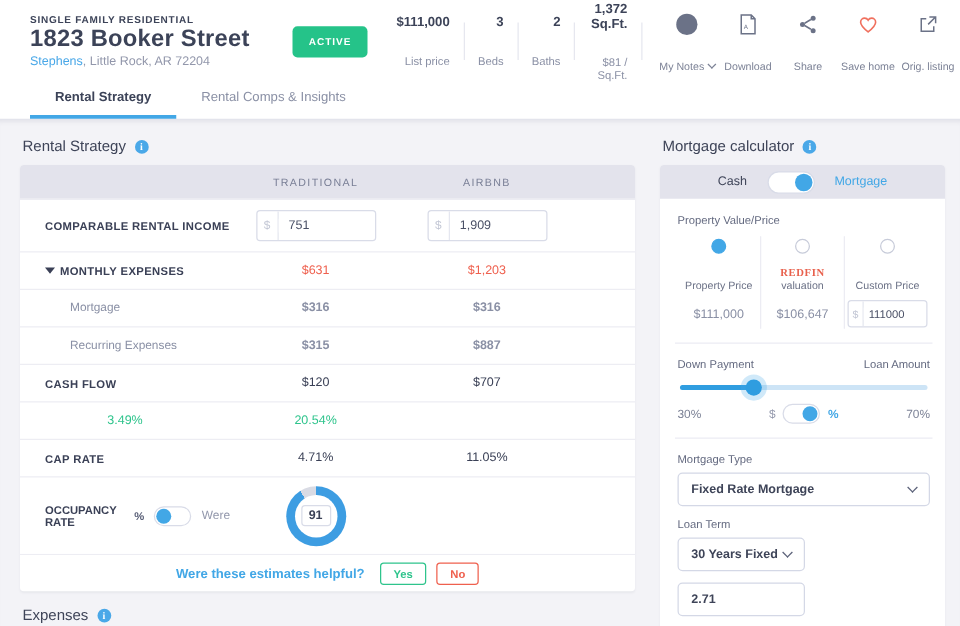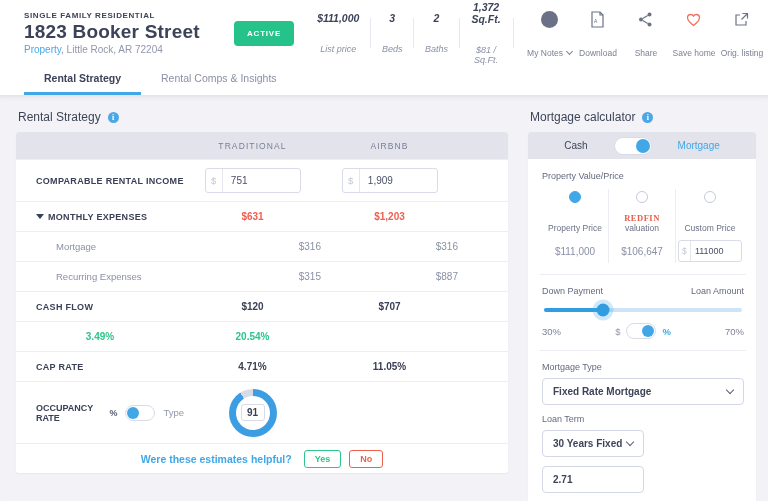--- a/index.html
+++ b/index.html
@@ -8,21 +8,21 @@
 
   
   .tophdr { background:#fff; display:flex; align-items:center; padding:6px 14px 4px 24px; height:64px; }
   .prop-id { min-width:196px; }
   .kicker { font-size:8px; font-weight:bold; letter-spacing:.6px; color:#3d4459; }
   .ptitle { font-size:19px; font-weight:bold; color:#3c4358; letter-spacing:.2px; margin-top:1px; }
   .psub { font-size:10px; color:#9297ab; margin-top:1px; }
   .psub .hood { color:#4aa8e8; }
   .badge { background:#25c389; color:#fff; font-size:8px; font-weight:bold; letter-spacing:.8px; padding:8px 13px; border-radius:4px; margin:0 12px 0 14px; }
   .stats { display:flex; align-items:center; }
-  .stat { text-align:center; padding:0 11px;font-style:italic; }
+  .stat { text-align:right; padding:0 11px; }
   .stat .v { font-size:10.5px; font-weight:bold; color:#3c4358; }
   .stat .l { font-size:9px; color:#8a90a5; margin-top:20px; }
   .sdiv { width:1px; height:30px; background:#e6e7ef; }
   .actions { display:flex; align-items:flex-start; margin-left:14px; gap:4px; flex:1; justify-content:space-between; }
   .action { display:flex; flex-direction:column; align-items:center; gap:20px; cursor:pointer; min-width:44px; }
   .action .al { font-size:8.5px; color:#7c8296; white-space:nowrap; display:flex; align-items:center; gap:2px; }
   .note-circle { width:17px; height:17px; border-radius:50%; background:#6b7287; margin-top:2px; }
   .icon-svg { width:17px; height:17px; margin-top:2px; }
   .chev { width:5px; height:5px; border-right:1px solid #7c8296; border-bottom:1px solid #7c8296; transform:rotate(45deg); display:inline-block; margin-left:2px; margin-top:-2px; }
 
@@ -42,22 +42,22 @@
 
   
   .t-grid { display:grid; grid-template-columns:168px 137px 137px 1fr; align-items:center; }
   .t-head { background:#e3e3ec; height:27px; border-radius:3px 3px 0 0; }
   .t-head .hc { font-size:8.5px; letter-spacing:1.1px; color:#787e95; text-align:center; }
   .t-row { border-top:1px solid #ededf3; height:30px; }
   .t-row:first-of-type { border-top:none; }
   .t-row.tall { height:42px; }
   .rlabel { font-size:9px; font-weight:bold; color:#3a4056; letter-spacing:.3px; padding-left:20px; display:flex; align-items:center; gap:4px; }
   .rlabel.sub { font-weight:normal; color:#8a90a5; padding-left:40px; font-size:9.5px; letter-spacing:0; }
-  .cell { font-size:10px; color:#3a4056; font-weight:bold; text-align:center; }
-  .cell.muted { color:#8a90a5; font-weight:normal;text-align:right; }
+  .cell { font-size:10px; color:#3a4056; font-weight:normal; text-align:center; }
+  .cell.muted { color:#8a90a5; font-weight:bold; }
   .cell.red { color:#ef604e; }
   .cell.green { color:#2ec48c; }
   .caret-down { width:0; height:0; border-left:4px solid transparent; border-right:4px solid transparent; border-top:5px solid #3a4056; display:inline-block; }
   .inp-wrap { display:flex; justify-content:center; }
   .money-input { display:flex; align-items:center; border:1px solid #d9dce8; border-radius:3px; height:25px; width:96px; background:#fff; overflow:hidden; }
   .money-input .cur { width:22px; text-align:center; color:#c2c6d4; font-size:9.5px; border-right:1px solid #e5e7f0; align-self:stretch; display:flex; align-items:center; justify-content:center; }
   .money-input input { border:none; outline:none; width:100%; font-size:10px; color:#4a5066; padding:0 8px; font-family:"Liberation Sans", sans-serif; }
 
   
   .t-row.occ { height:62px; }
@@ -76,21 +76,21 @@
   
   .feedback { border-top:1px solid #ededf3; height:30px; display:flex; align-items:center; justify-content:center; gap:8px; border-radius:0 0 3px 3px; }
   .fq { font-size:10.5px; font-weight:bold; color:#42a7e6; margin-right:4px; }
   .fbtn { font-size:9px; font-weight:bold; padding:3px 10px; border-radius:3px; background:#fff; cursor:pointer;text-align:right; }
   .fbtn.yes { border:1px solid #2ec48c; color:#2ec48c; }
   .fbtn.no { border:1px solid #ef604e; color:#ef604e; }
 
   .expenses-hdr { margin-top:12px; }
 
   
-  .mc-toggle { background:#e3e3ec; height:27px; display:flex; align-items:center; justify-content:center; gap:26px; border-radius:3px 3px 0 0; }
+  .mc-toggle { background:#e3e3ec; height:27px; display:flex; align-items:center; justify-content:center; gap:16px; border-radius:3px 3px 0 0; }
   .mc-toggle .mt-l { font-size:10px; color:#3e4458; }
   .mc-toggle .mt-r { font-size:10px; color:#42a7e6; }
   .pill.big { width:38px; height:18px; }
   .pill.big .knob { width:14px; height:14px; }
   .mc-body { padding:12px 12px 12px 14px; }
   .mc-label { font-size:9px; color:#646a80; margin-bottom:8px; }
   .pv-opts { display:flex; }
   .pv-opt { flex:1; display:flex; flex-direction:column; align-items:center; border-right:1px solid #ececf3; padding:2px 2px 0; }
   .pv-opt:last-child { border-right:none; }
   .radio { width:12px; height:12px; border-radius:50%; border:1px solid #c7cbd9; background:#fff; cursor:pointer; }
@@ -123,21 +123,21 @@
 </style>
 </head>
 <body>
 
 <div class="page">
 
   <div class="tophdr">
     <div class="prop-id">
       <div class="kicker">SINGLE FAMILY RESIDENTIAL</div>
       <div class="ptitle">1823 Booker Street</div>
-      <div class="psub"><span class="hood">Property</span><span>, Little Rock, AR 72204</span></div>
+      <div class="psub"><span class="hood">Stephens</span><span>, Little Rock, AR 72204</span></div>
     </div>
     <div class="badge">ACTIVE</div>
     <div class="stats">
       <div class="stat">
         <div class="v">$111,000</div>
         <div class="l">List price</div>
       </div>
       <div class="sdiv"></div>
       <div class="stat">
         <div class="v">3</div>
@@ -286,37 +286,41 @@
           <div></div>
         </div>
 
         <div class="t-grid t-row occ">
           <div class="occ-label">
             <span class="ol">OCCUPANCY RATE</span>
             <span class="unit">%</span>
             <span class="pill">
                 <span class="knob left"></span>
               </span>
-            <span class="unit gray">Type</span>
+            <span class="unit gray">Were</span>
           </div>
           <div class="donut-wrap">
             <div class="donut" style="background: conic-gradient(rgb(61, 157, 226) 0deg, rgb(61, 157, 226) 91%, rgb(217, 219, 228) 91%, rgb(217, 219, 228) 100%);">
               <div class="dval">91</div>
             </div>
           </div>
           <div></div>
         </div>
 
         <div class="feedback">
           <span class="fq">Were these estimates helpful?</span>
           <span class="fbtn yes">Yes</span>
           <span class="fbtn no">No</span>
         </div>
       </div>
 
+      <div class="sect-title expenses-hdr">
+        <span>Expenses</span>
+        <span class="info-i"></span>
+      </div>
 
     </div>
 
     <div class="col-right">
       <div class="sect-title">
         <span>Mortgage calculator</span>
         <span class="info-i"></span>
       </div>
 
       <div class="card">

